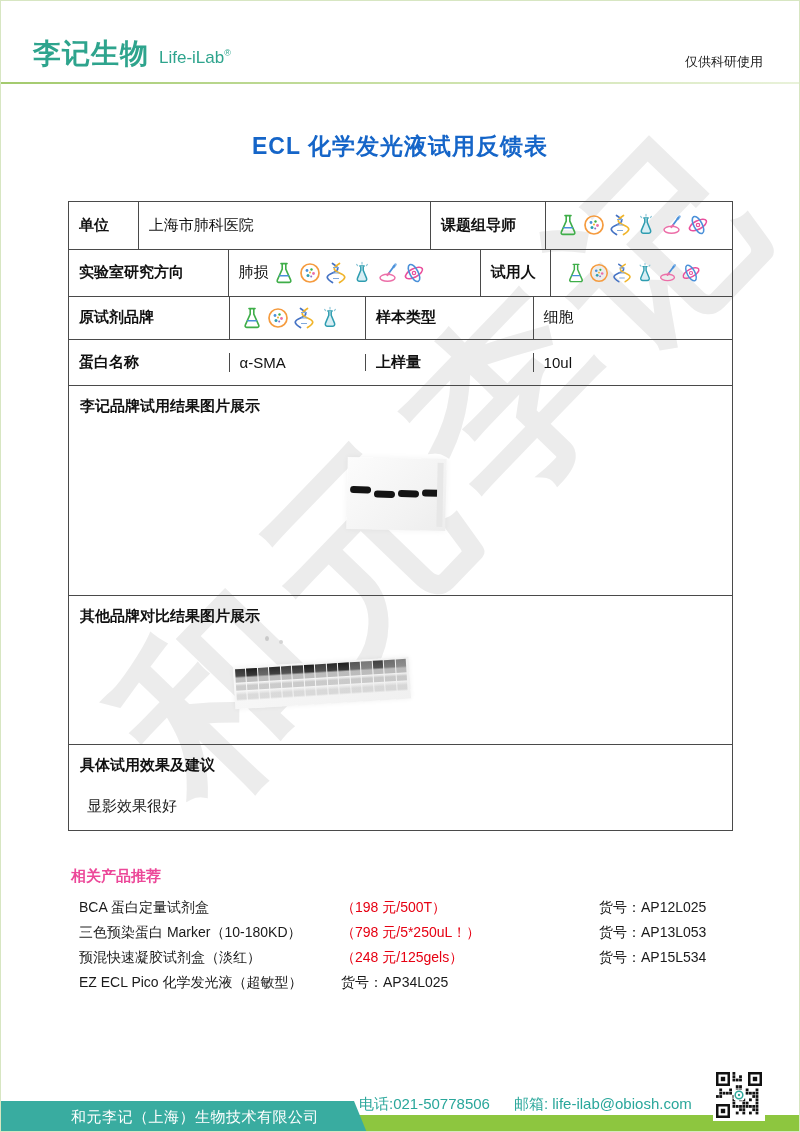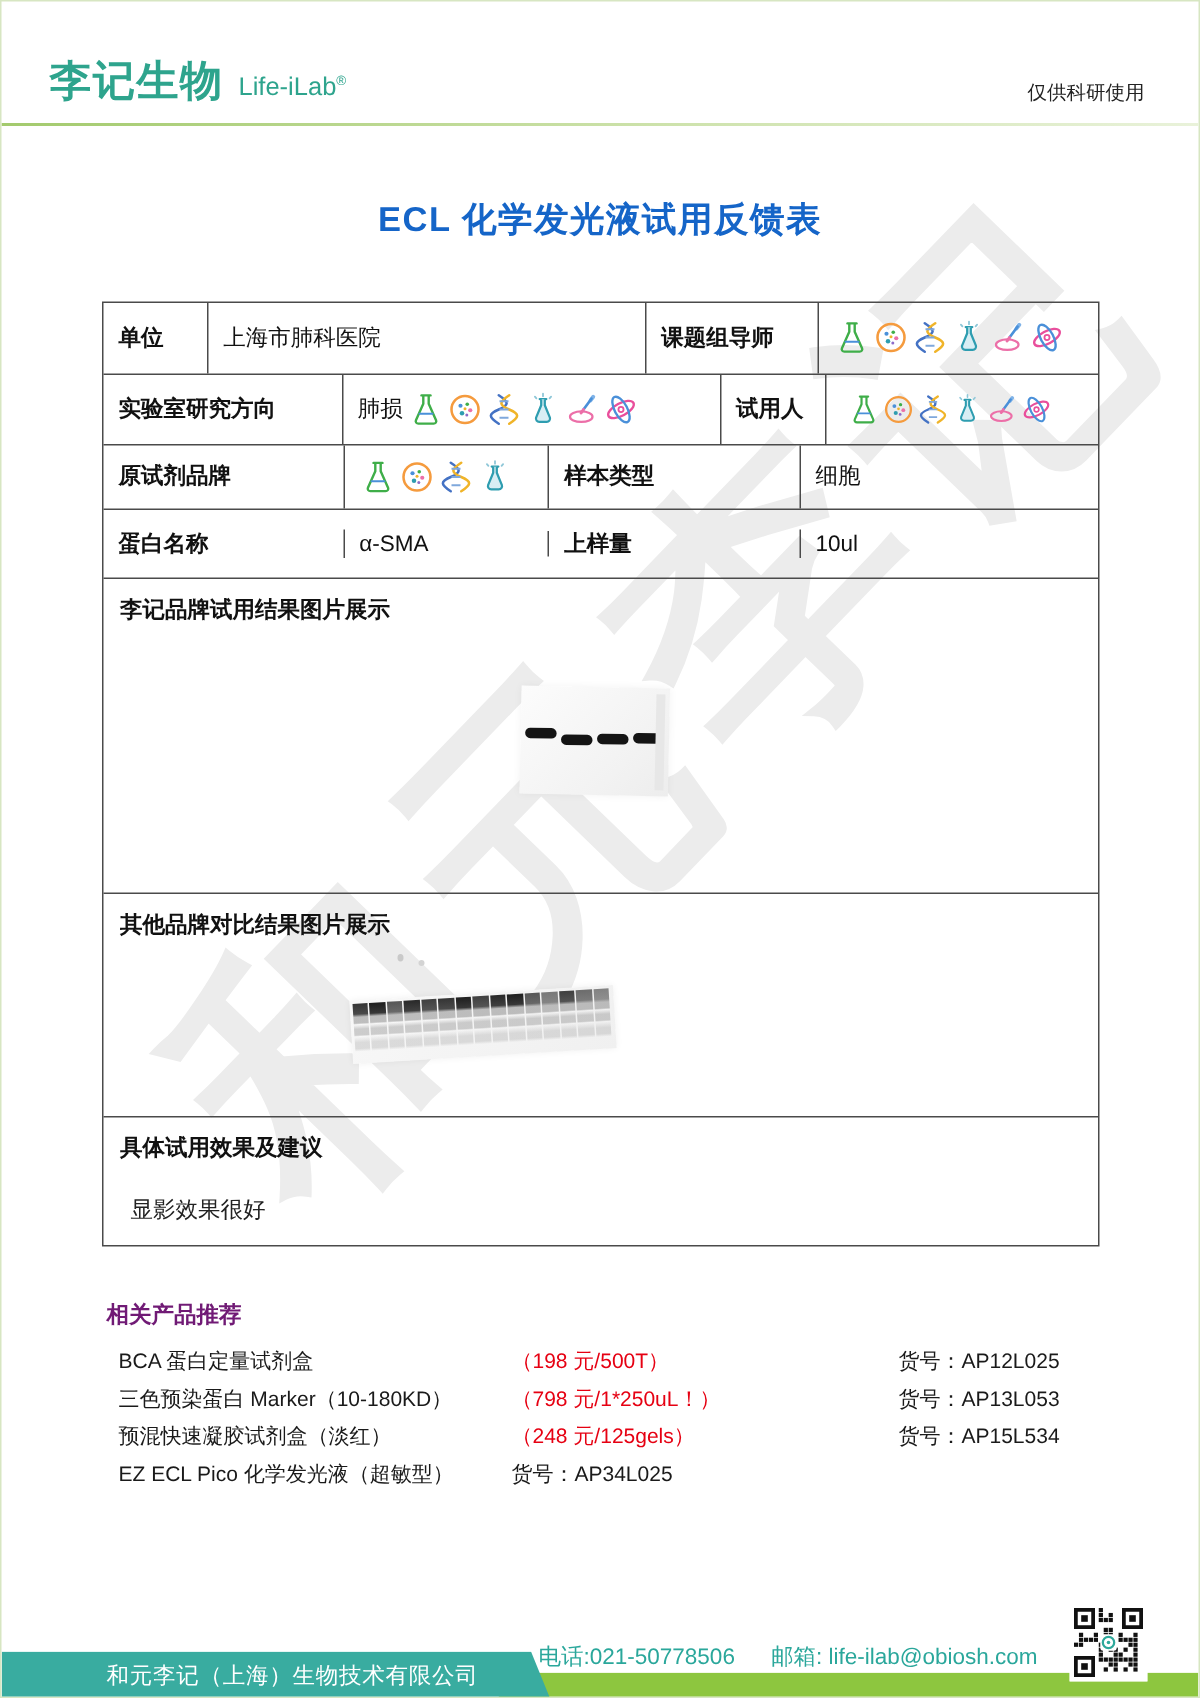--- a/index.html
+++ b/index.html
@@ -72,21 +72,21 @@
     background:linear-gradient(135deg,#f8f8f8,#f0f0f0);
     box-shadow:0 0 5px rgba(0,0,0,0.06);
     display:flex; align-items:stretch; padding:2px 2px;
   }
   .lane { flex:1 1 auto; margin-right:1px; }
   .speck1 { position:absolute; left:196px; top:40px; width:4px; height:5px; border-radius:50%; background:#c9c9c9; }
   .speck2 { position:absolute; left:210px; top:44px; width:4px; height:4px; border-radius:50%; background:#d4d4d4; }
   
   #products-heading {
     position:absolute; left:70px; top:866px; z-index:2;
-    font-size:15px; font-weight:700; color:#701a75;
+    font-size:15px; font-weight:700; color:#ec4899;
   }
   #product-rows { position:absolute; left:78px; top:894px; width:656px; z-index:2; }
   .prod-row { display:flex; height:25px; align-items:center; font-size:14px; }
   .prod-name { width:262px; color:#1a1a1a; }
   .prod-price { width:258px; color:#e60012; }
   .prod-code { flex:1; color:#1a1a1a; }
   
   #footer-green {
     position:absolute; left:330px; right:0; top:1114px; height:18px; background:#8dc63f; z-index:1;
     clip-path:polygon(14px 0, 100% 0, 100% 100%, 0 100%);
@@ -359,21 +359,21 @@
 
   <div id="products-heading">相关产品推荐</div>
   <div id="product-rows">
       <div class="prod-row">
         <span class="prod-name">BCA 蛋白定量试剂盒</span>
         <span class="prod-price">（198 元/500T）</span>
         <span class="prod-code">货号：AP12L025</span>
       </div>
       <div class="prod-row">
         <span class="prod-name">三色预染蛋白 Marker（10-180KD）</span>
-        <span class="prod-price">（798 元/1*250uL！）</span>
+        <span class="prod-price">（798 元/5*250uL！）</span>
         <span class="prod-code">货号：AP13L053</span>
       </div>
       <div class="prod-row">
         <span class="prod-name">预混快速凝胶试剂盒（淡红）</span>
         <span class="prod-price">（248 元/125gels）</span>
         <span class="prod-code">货号：AP15L534</span>
       </div>
       <div class="prod-row">
         <span class="prod-name">EZ ECL Pico 化学发光液（超敏型）</span>
         <span class="prod-code">货号：AP34L025</span>

